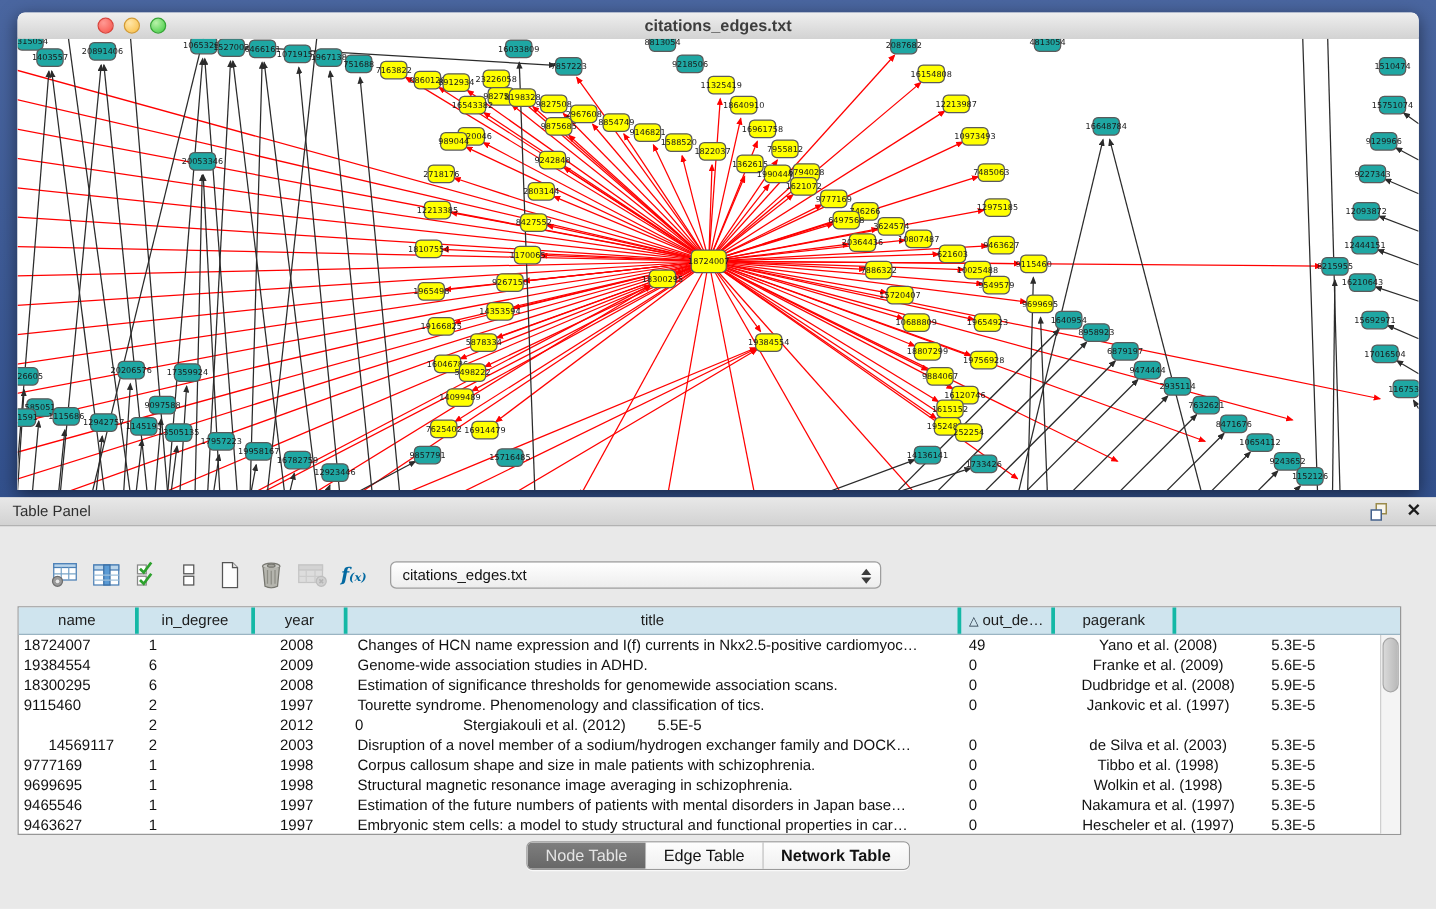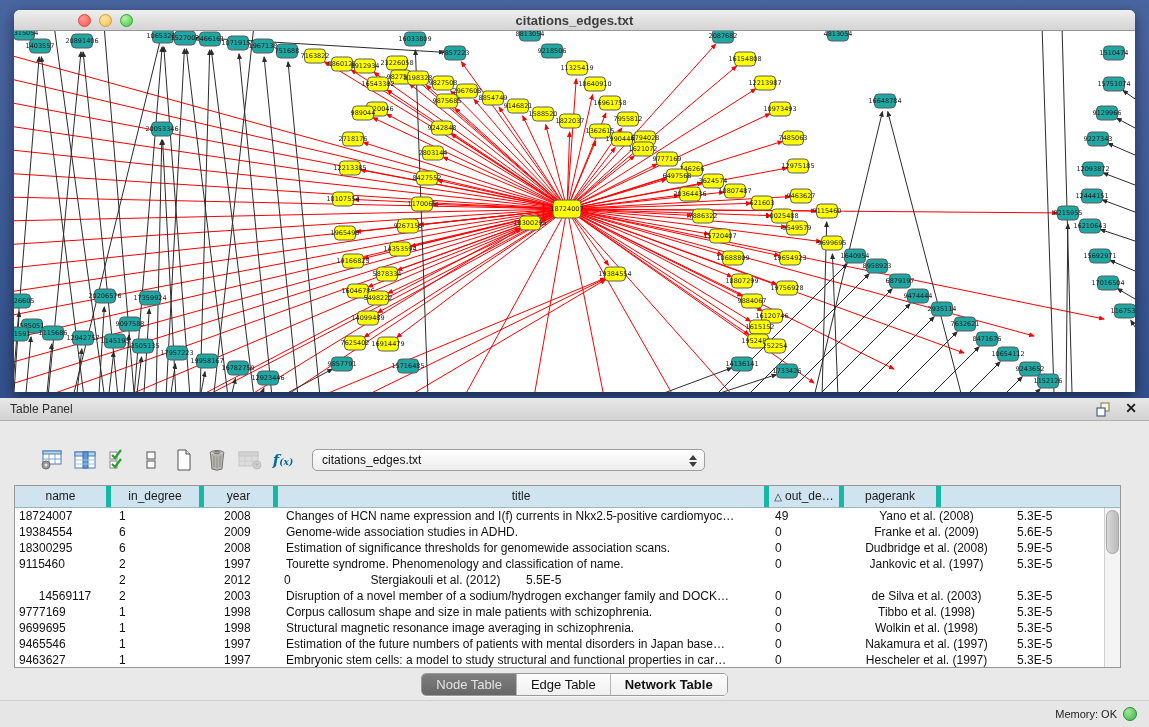--- a/index.html
+++ b/index.html
@@ -41,21 +41,21 @@
     border:1px solid #9e9e9e; border-radius:5px; position:relative; display:flex; align-items:center; cursor:pointer; }
   #combo-value { font-size:12px; color:#111; padding-left:9px; }
   #combo-stepper { position:absolute; right:6px; top:3px; width:9px; height:16px; }
   #combo-stepper .up, #combo-stepper .dn { width:0; height:0; border-left:4px solid transparent; border-right:4px solid transparent; margin:2px 0; }
   #combo-stepper .up { border-bottom:5px solid #3c3c3c; }
   #combo-stepper .dn { border-top:5px solid #3c3c3c; }
 
   #table-wrap { position:absolute; left:14px; top:87px; width:1107px; height:183px;
     background:#fff; border:1px solid #979797; }
   #thead { display:flex; height:22px; background:#cfe4ee; border-bottom:1px solid #9ab4c2; }
-  .th { font-size:12px; color:#1b1b1b; text-align:center; line-height:21px; border-right:5px solid #14b8a6;
+  .th { font-size:12px; color:#1b1b1b; text-align:center; line-height:21px; border-right:3px solid #14b8a6;
     overflow:hidden; white-space:nowrap; cursor:pointer; flex:0 0 auto; }
   .th .tri { font-size:10px; color:#123; margin-right:3px; }
   #tbody { position:absolute; left:0; top:22px; right:16px; bottom:0; overflow:hidden; }
   .tr { display:flex; height:16px; cursor:pointer; }
   .td { font-size:12px; color:#111; line-height:16px; white-space:nowrap; overflow:hidden; flex:0 0 auto; }
   #vscroll { position:absolute; right:0; top:22px; width:16px; bottom:0;
     background:#f4f4f4; border-left:1px solid #cfcfcf; }
   #vthumb { position:absolute; left:1px; top:2px; width:13px; height:44px; border-radius:7px;
     background:linear-gradient(90deg,#d9d9d9,#b9b9b9); border:1px solid #a6a6a6; cursor:grab; }
 
@@ -896,21 +896,21 @@
           <div class="td" style="width: 74px; text-align: left; padding-left: 20px;">2008</div>
           <div class="td" style="width: 491px; text-align: left; padding-left: 8px;">Estimation of significance thresholds for genomewide association scans.</div>
           <div class="td" style="width: 75px; text-align: left; padding-left: 6px;">0</div>
           <div class="td" style="width: 165px; text-align: center; padding-left: 0px;">Dudbridge et al. (2008)</div>
           <div class="td" style="width: 97px; text-align: left; padding-left: 8px;">5.9E-5</div>
         </div>
         <div class="tr">
           <div class="td" style="width: 96px; text-align: left; padding-left: 4px;">9115460</div>
           <div class="td" style="width: 93px; text-align: left; padding-left: 8px;">2</div>
           <div class="td" style="width: 74px; text-align: left; padding-left: 20px;">1997</div>
-          <div class="td" style="width: 491px; text-align: left; padding-left: 8px;">Tourette syndrome. Phenomenology and classification of name.</div>
+          <div class="td" style="width: 491px; text-align: left; padding-left: 8px;">Tourette syndrome. Phenomenology and classification of tics.</div>
           <div class="td" style="width: 75px; text-align: left; padding-left: 6px;">0</div>
           <div class="td" style="width: 165px; text-align: center; padding-left: 0px;">Jankovic et al. (1997)</div>
           <div class="td" style="width: 97px; text-align: left; padding-left: 8px;">5.3E-5</div>
         </div>
         <div class="tr">
           <div class="td" style="width: 96px; text-align: left; padding-left: 4px; margin-top: 38px;">22420046</div>
           <div class="td" style="width: 93px; text-align: left; padding-left: 8px;">2</div>
           <div class="td" style="width: 74px; text-align: left; padding-left: 20px;">2012</div>
           <div class="td" style="width: 75px; text-align: left; padding-left: 6px;">0</div>
           <div class="td" style="width: 165px; text-align: center; padding-left: 0px;">Stergiakouli et al. (2012)</div>
@@ -968,17 +968,13 @@
   </div>
 
   <div id="tabs-bar">
     <div id="tabs">
         <div class="tab selected">Node Table</div>
         <div class="tab">Edge Table</div>
         <div class="tab">Network Table</div>
       </div>
   </div>
 
-  <div id="status-bar">
-    <span id="memory-label">Memory: OK</span>
-    <div id="memory-dot"></div>
-  </div>
 </div>
 
 </body></html>

